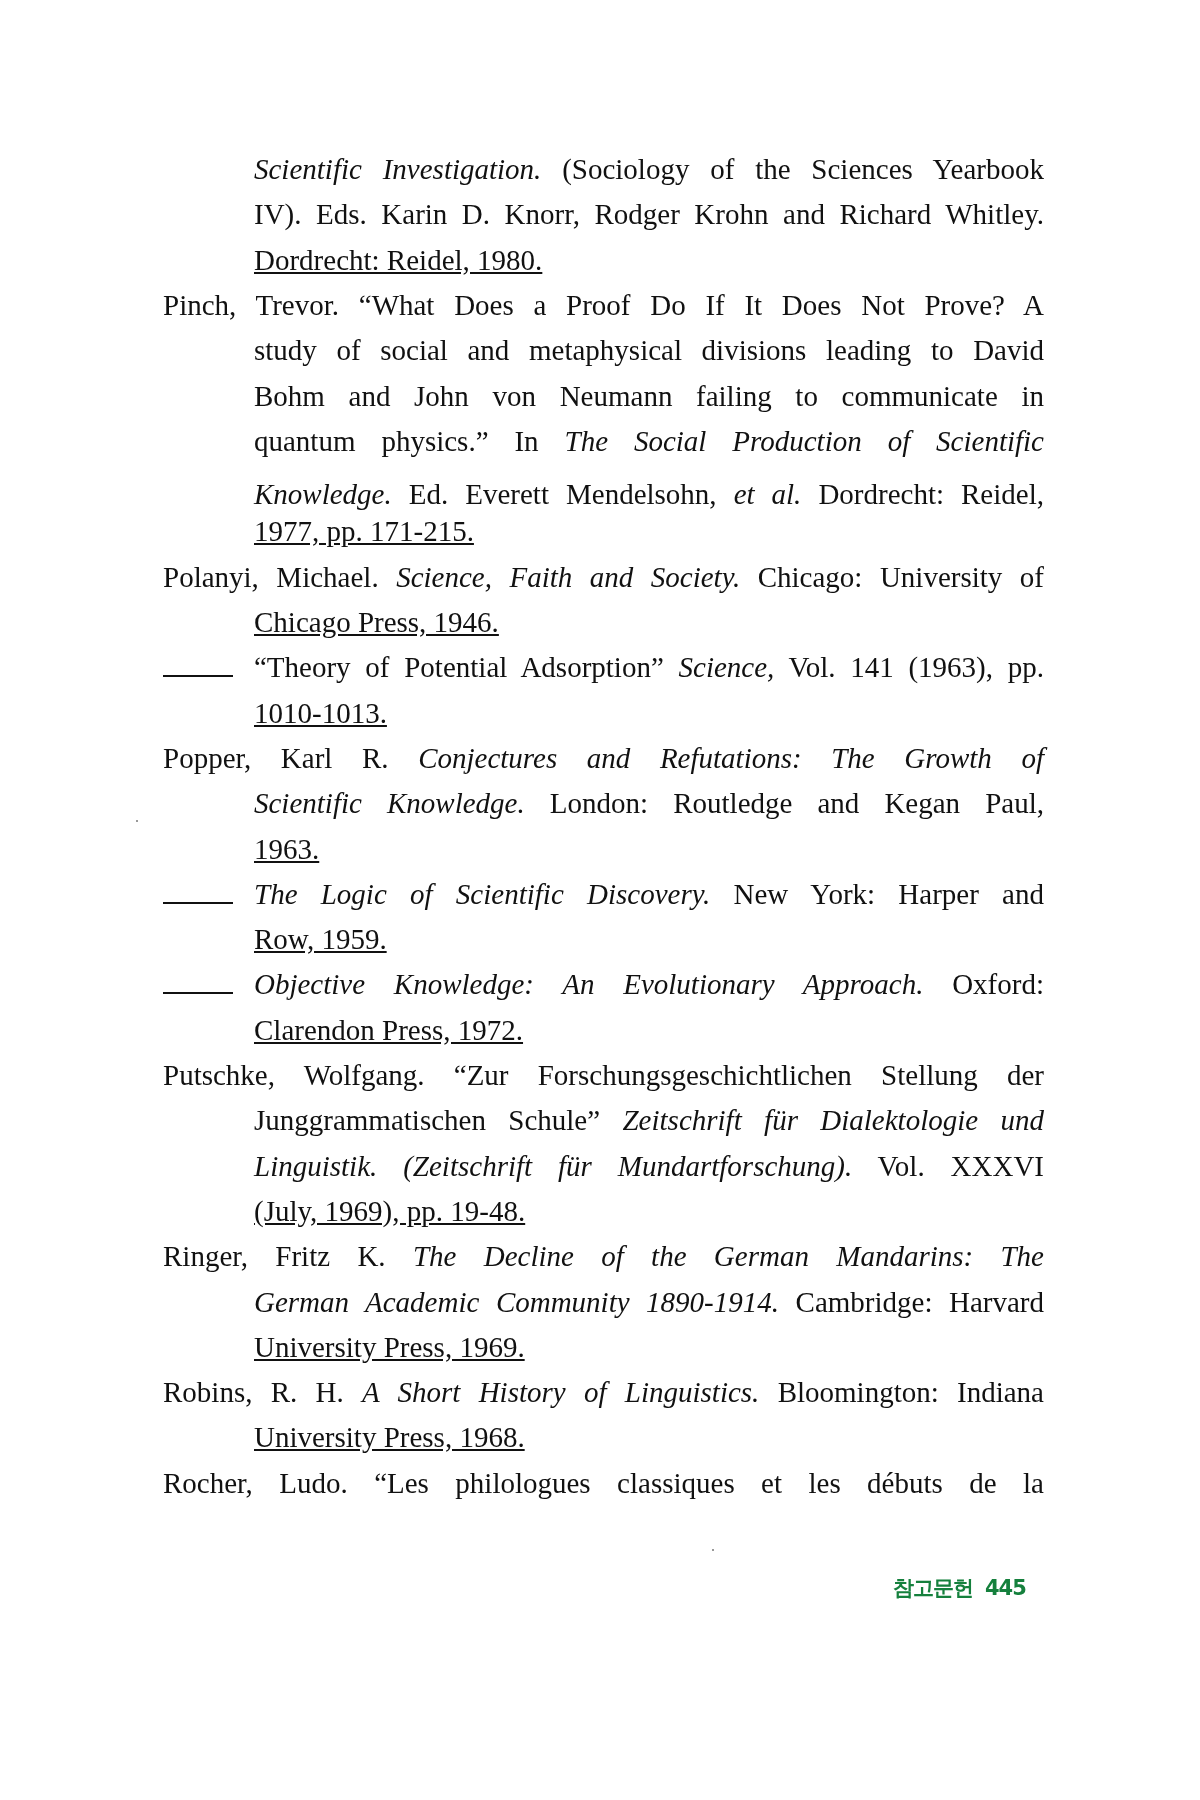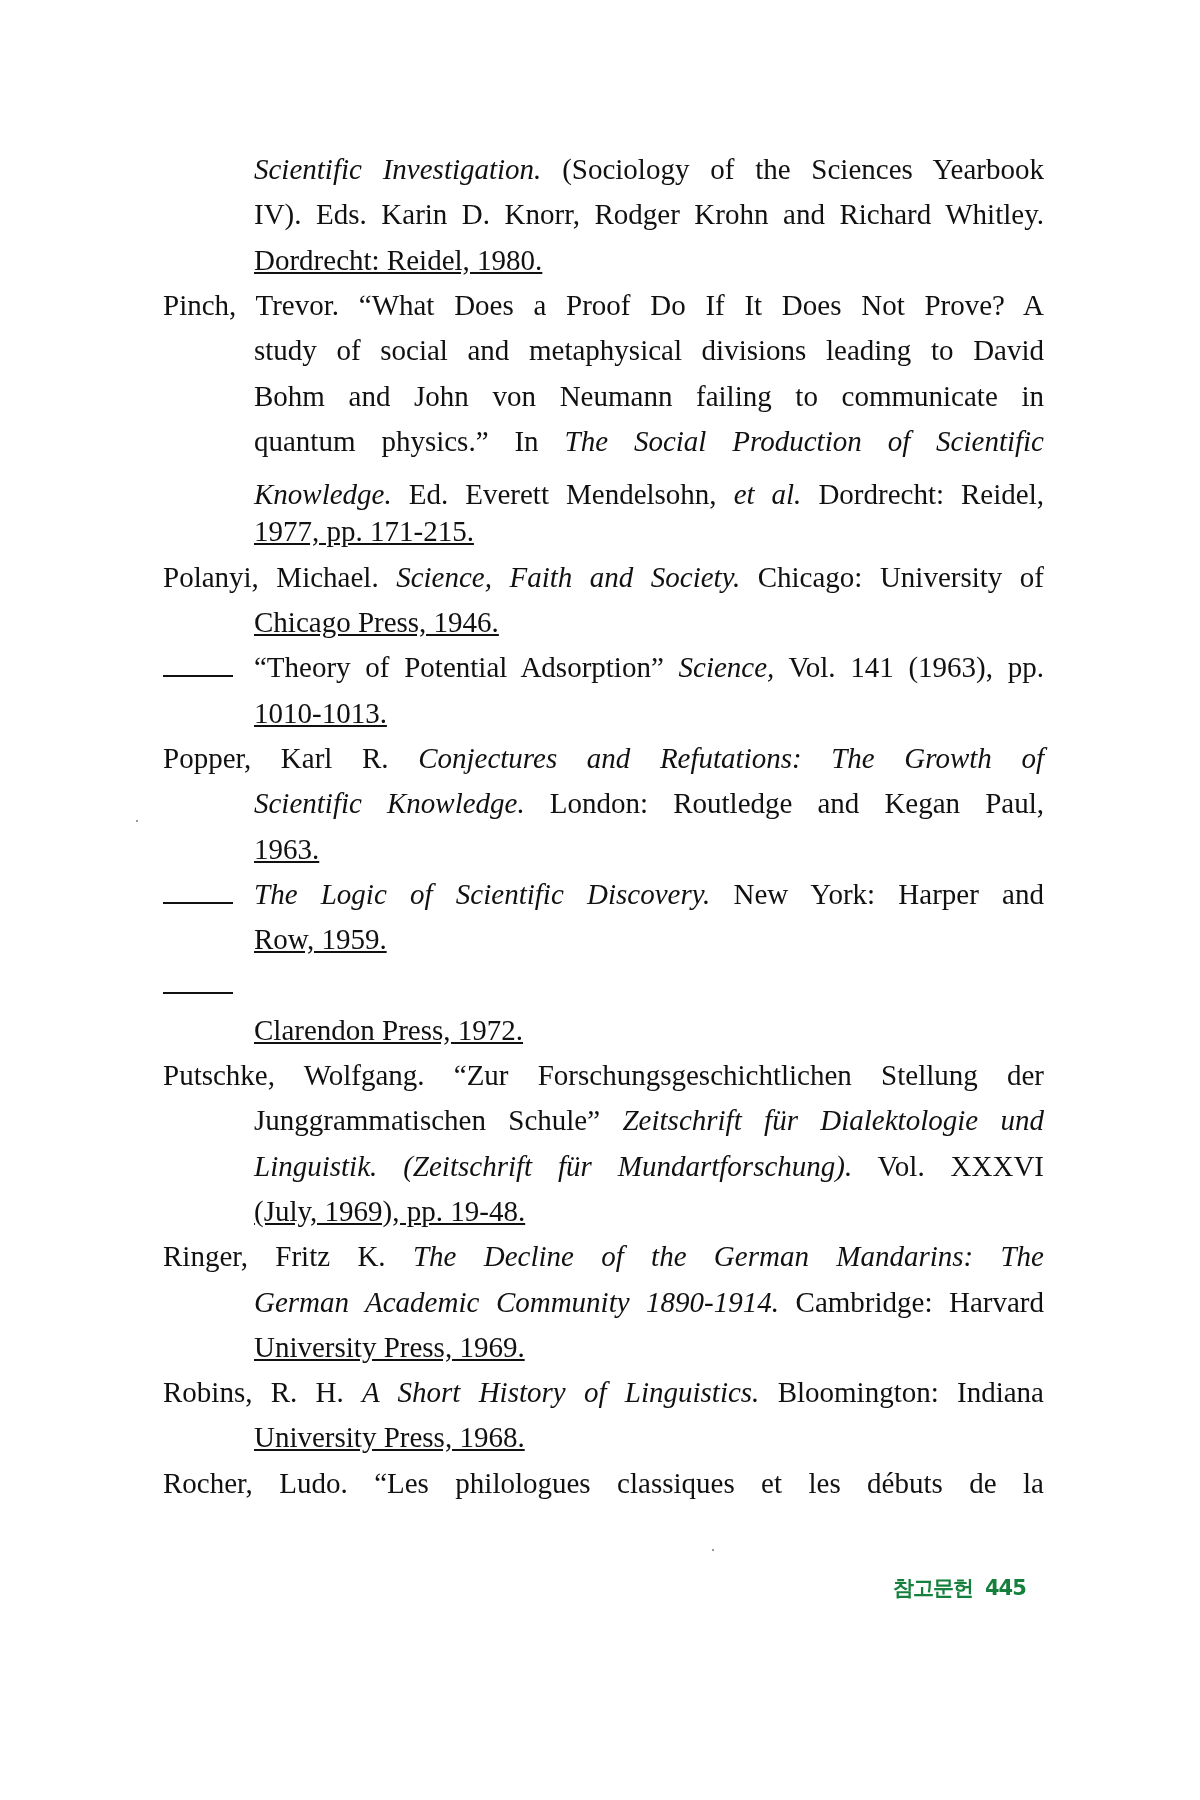--- a/index.html
+++ b/index.html
@@ -143,20 +143,21 @@
           <span class="blank"></span>
           <div class="cont"><span class="it">The Logic of Scientific Discovery.</span><span> New York: Harper and</span></div>
         </div>
         <div class="line" style="top: 917.1px;">
           <div class="cont last"><span>Row, 1959.</span></div>
         </div>
       </div>
       <div>
         <div class="line" style="top: 962.4px;">
           <span class="blank"></span>
+          <div class="cont"><span class="it">Objective Knowledge: An Evolutionary Approach.</span><span> Oxford:</span></div>
         </div>
         <div class="line" style="top: 1007.7px;">
           <div class="cont last"><span>Clarendon Press, 1972.</span></div>
         </div>
       </div>
       <div>
         <div class="line" style="top: 1053px;">
           <div class="first"><span>Putschke, Wolfgang. “Zur Forschungsgeschichtlichen Stellung der</span></div>
         </div>
         <div class="line" style="top: 1098.3px;">

